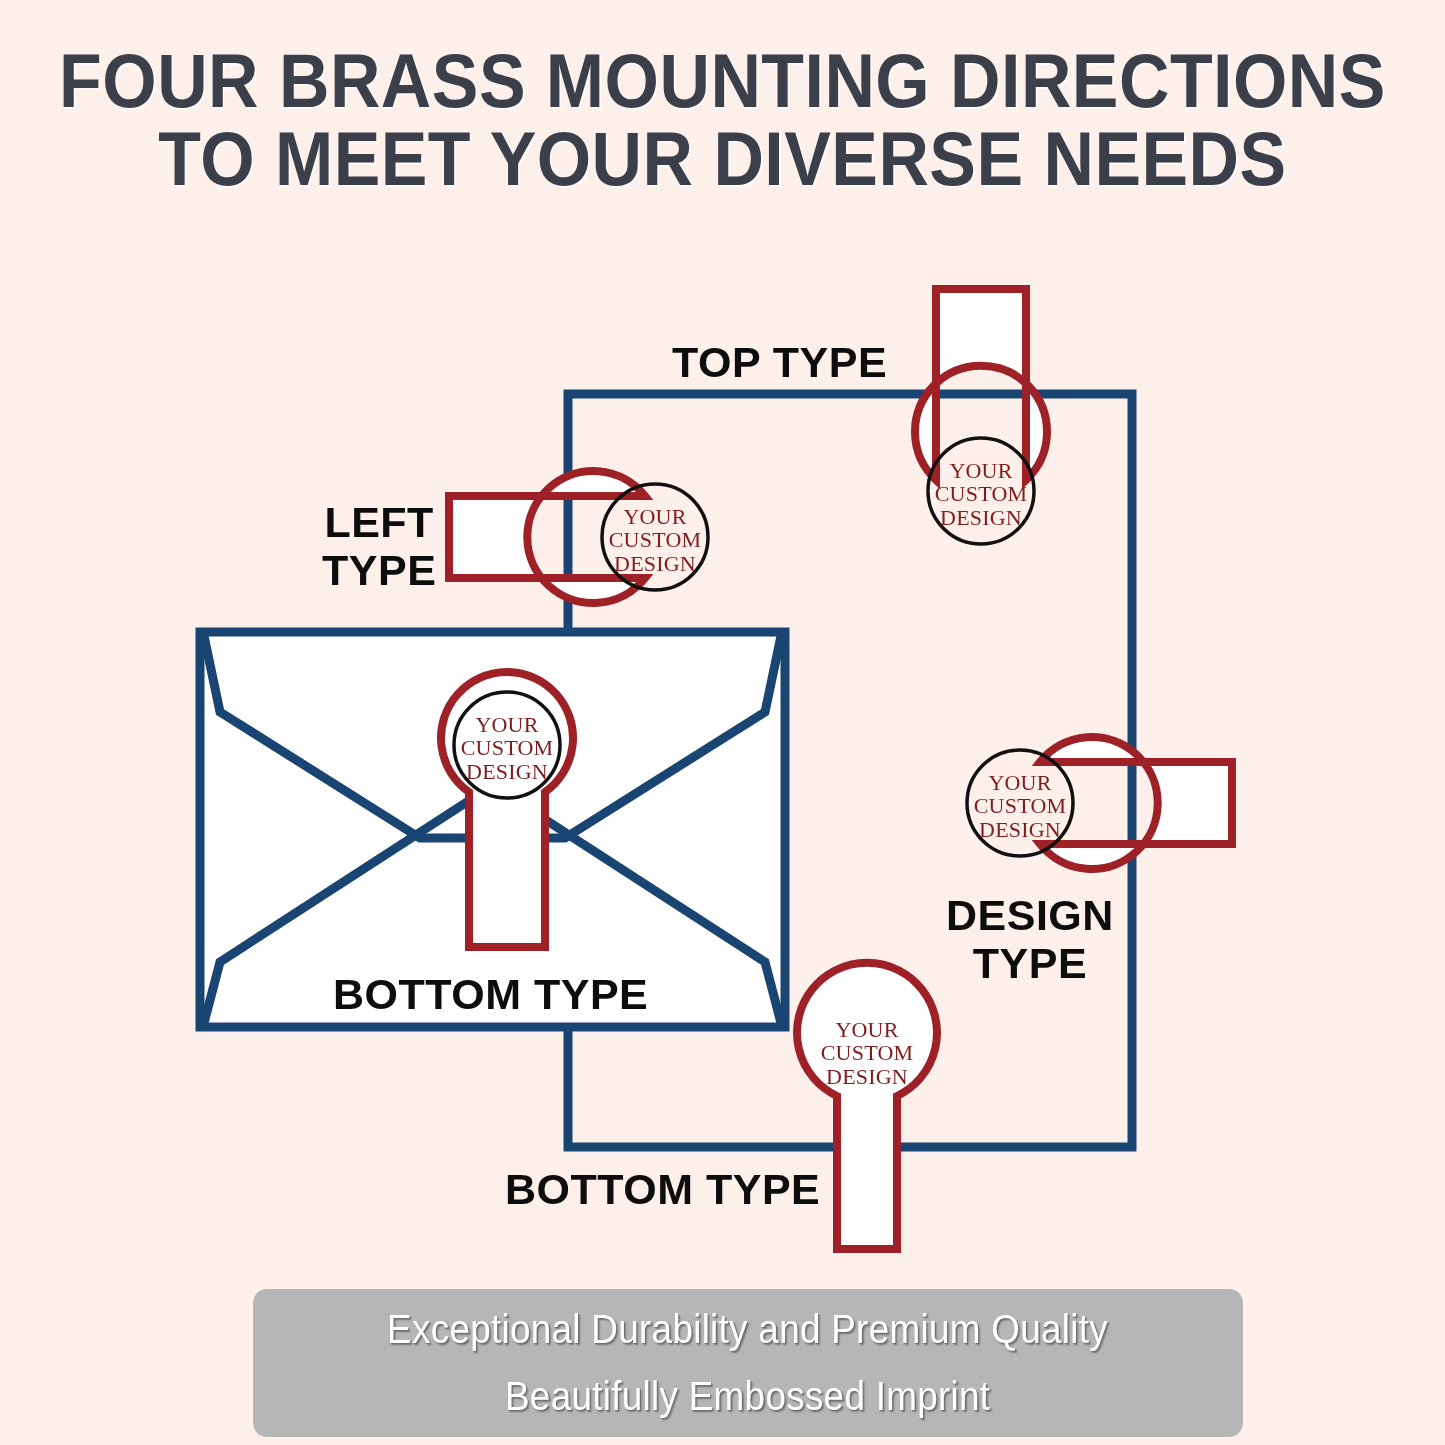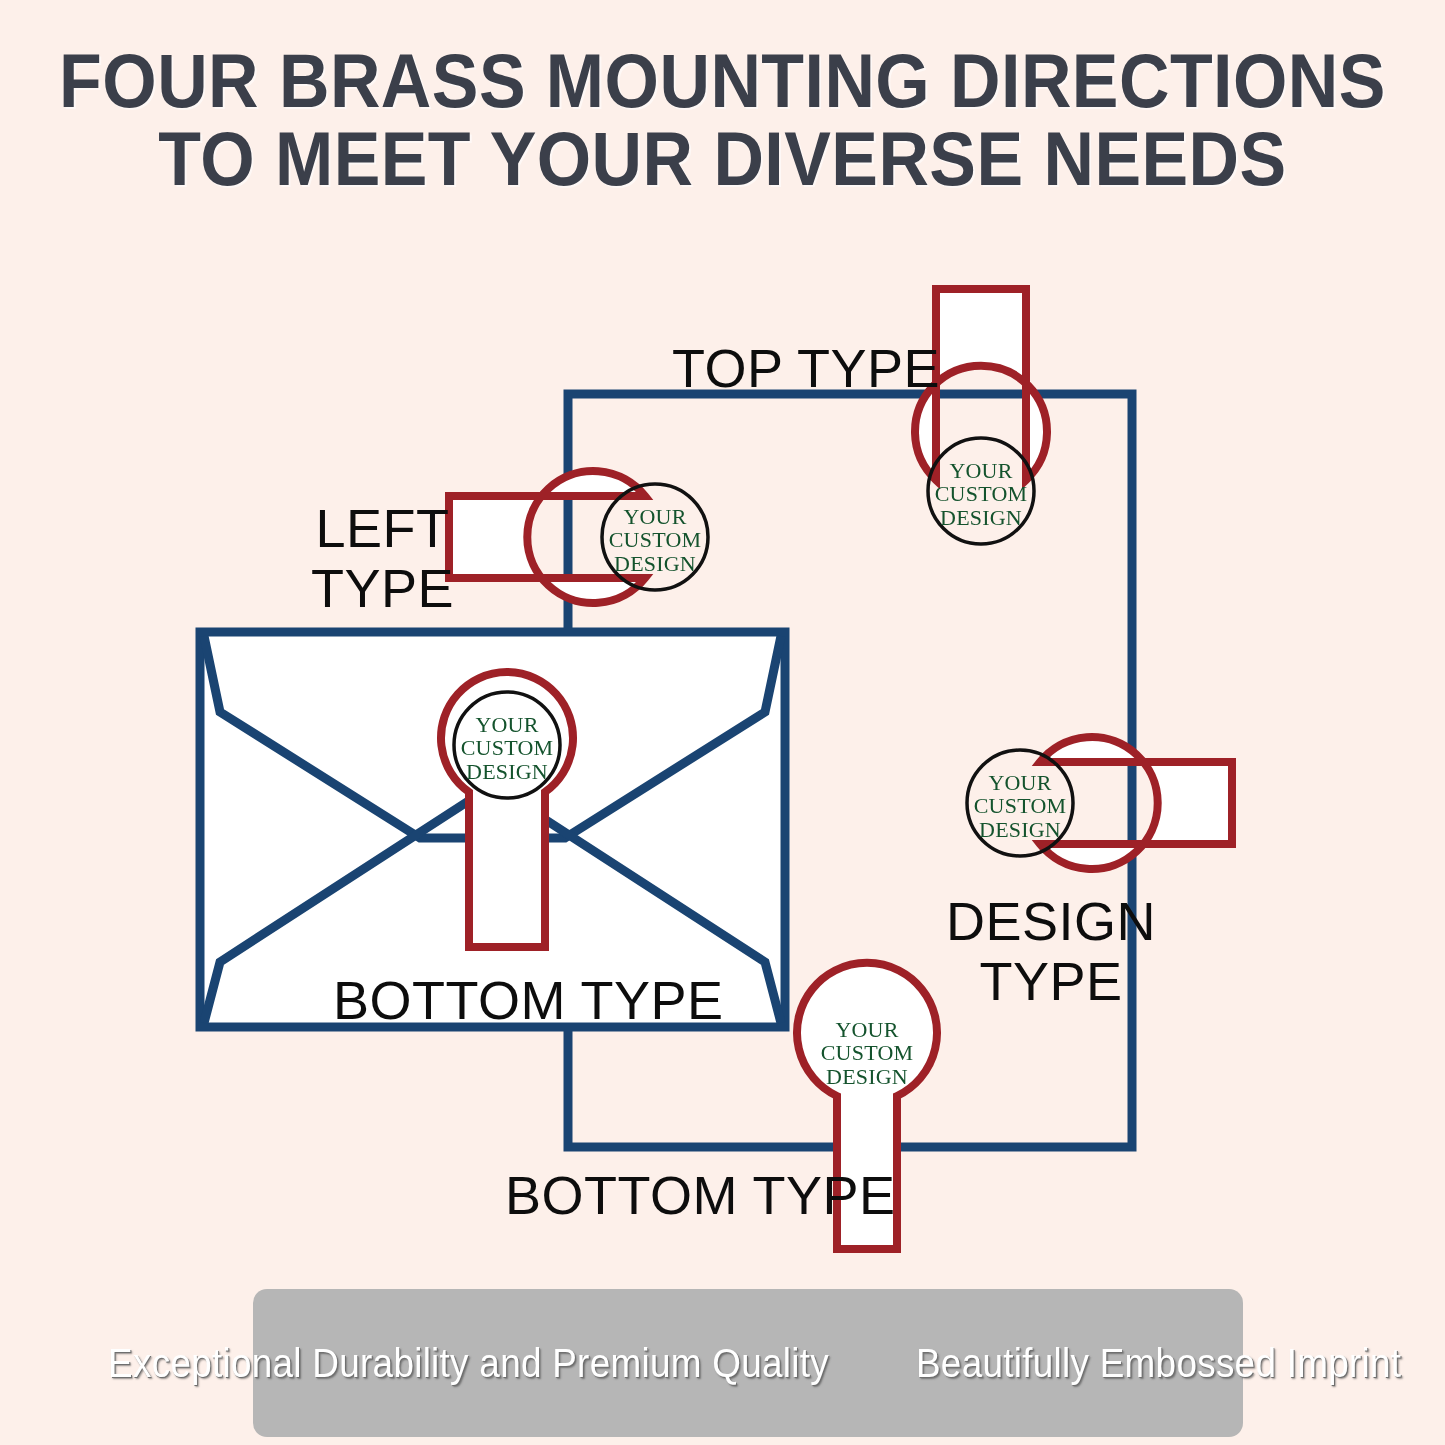--- a/index.html
+++ b/index.html
@@ -47,53 +47,53 @@
     left: 0;
     top: 0;
     width: 1445px;
     height: 1445px;
   }
 
   
   .stamp-text {
     position: absolute;
     font-family: "Liberation Serif", serif;
-    color: #14532d;
+    color: #7f1d1d;
     text-align: center;
     line-height: 1.06;
     letter-spacing: 0.2px;
     pointer-events: none;
     white-space: nowrap;
   }
   .stamp-text span { display: block; }
 
   
   .dir-label {
     position: absolute;
     color: #0d0d0d;
-    font-weight: 400;
-    font-size: 54px;
+    font-weight: 700;
+    font-size: 43px;
     letter-spacing: 0.5px;
     line-height: 1.12;
     text-align: center;
     white-space: nowrap;
   }
   .dir-label span { display: block; }
 
   
   .caption-banner {
     position: absolute;
     left: 253px;
     top: 1289px;
     width: 990px;
     height: 148px;
     background: #b6b6b6;
     border-radius: 14px;
     display: flex;
-    flex-direction: row;
+    flex-direction: column;
     align-items: center;
     justify-content: center;
     gap: 20px;
   }
   .caption-line {
     color: #ffffff;
     font-size: 41px;
     font-weight: 400;
     letter-spacing: 0.3px;
     transform: scaleX(0.9);
@@ -199,21 +199,21 @@
   <div class="stamp-text" style="left:807px; top:1018px; width:120px; font-size:22px;">
     <span>YOUR</span>
     <span>CUSTOM</span>
     <span>DESIGN</span>
   </div>
 
   <div class="dir-label" style="left:672px; top:338px;">
     <span>TOP TYPE</span>
   </div>
 
-  <div class="dir-label" style="left:311px; top:498px;">
+  <div class="dir-label" style="left:322px; top:498px;">
     <span>LEFT</span>
     <span>TYPE</span>
   </div>
 
   <div class="dir-label" style="left:946px; top:891px;">
     <span>DESIGN</span>
     <span>TYPE</span>
   </div>
 
   <div class="dir-label" style="left:333px; top:970px;">

